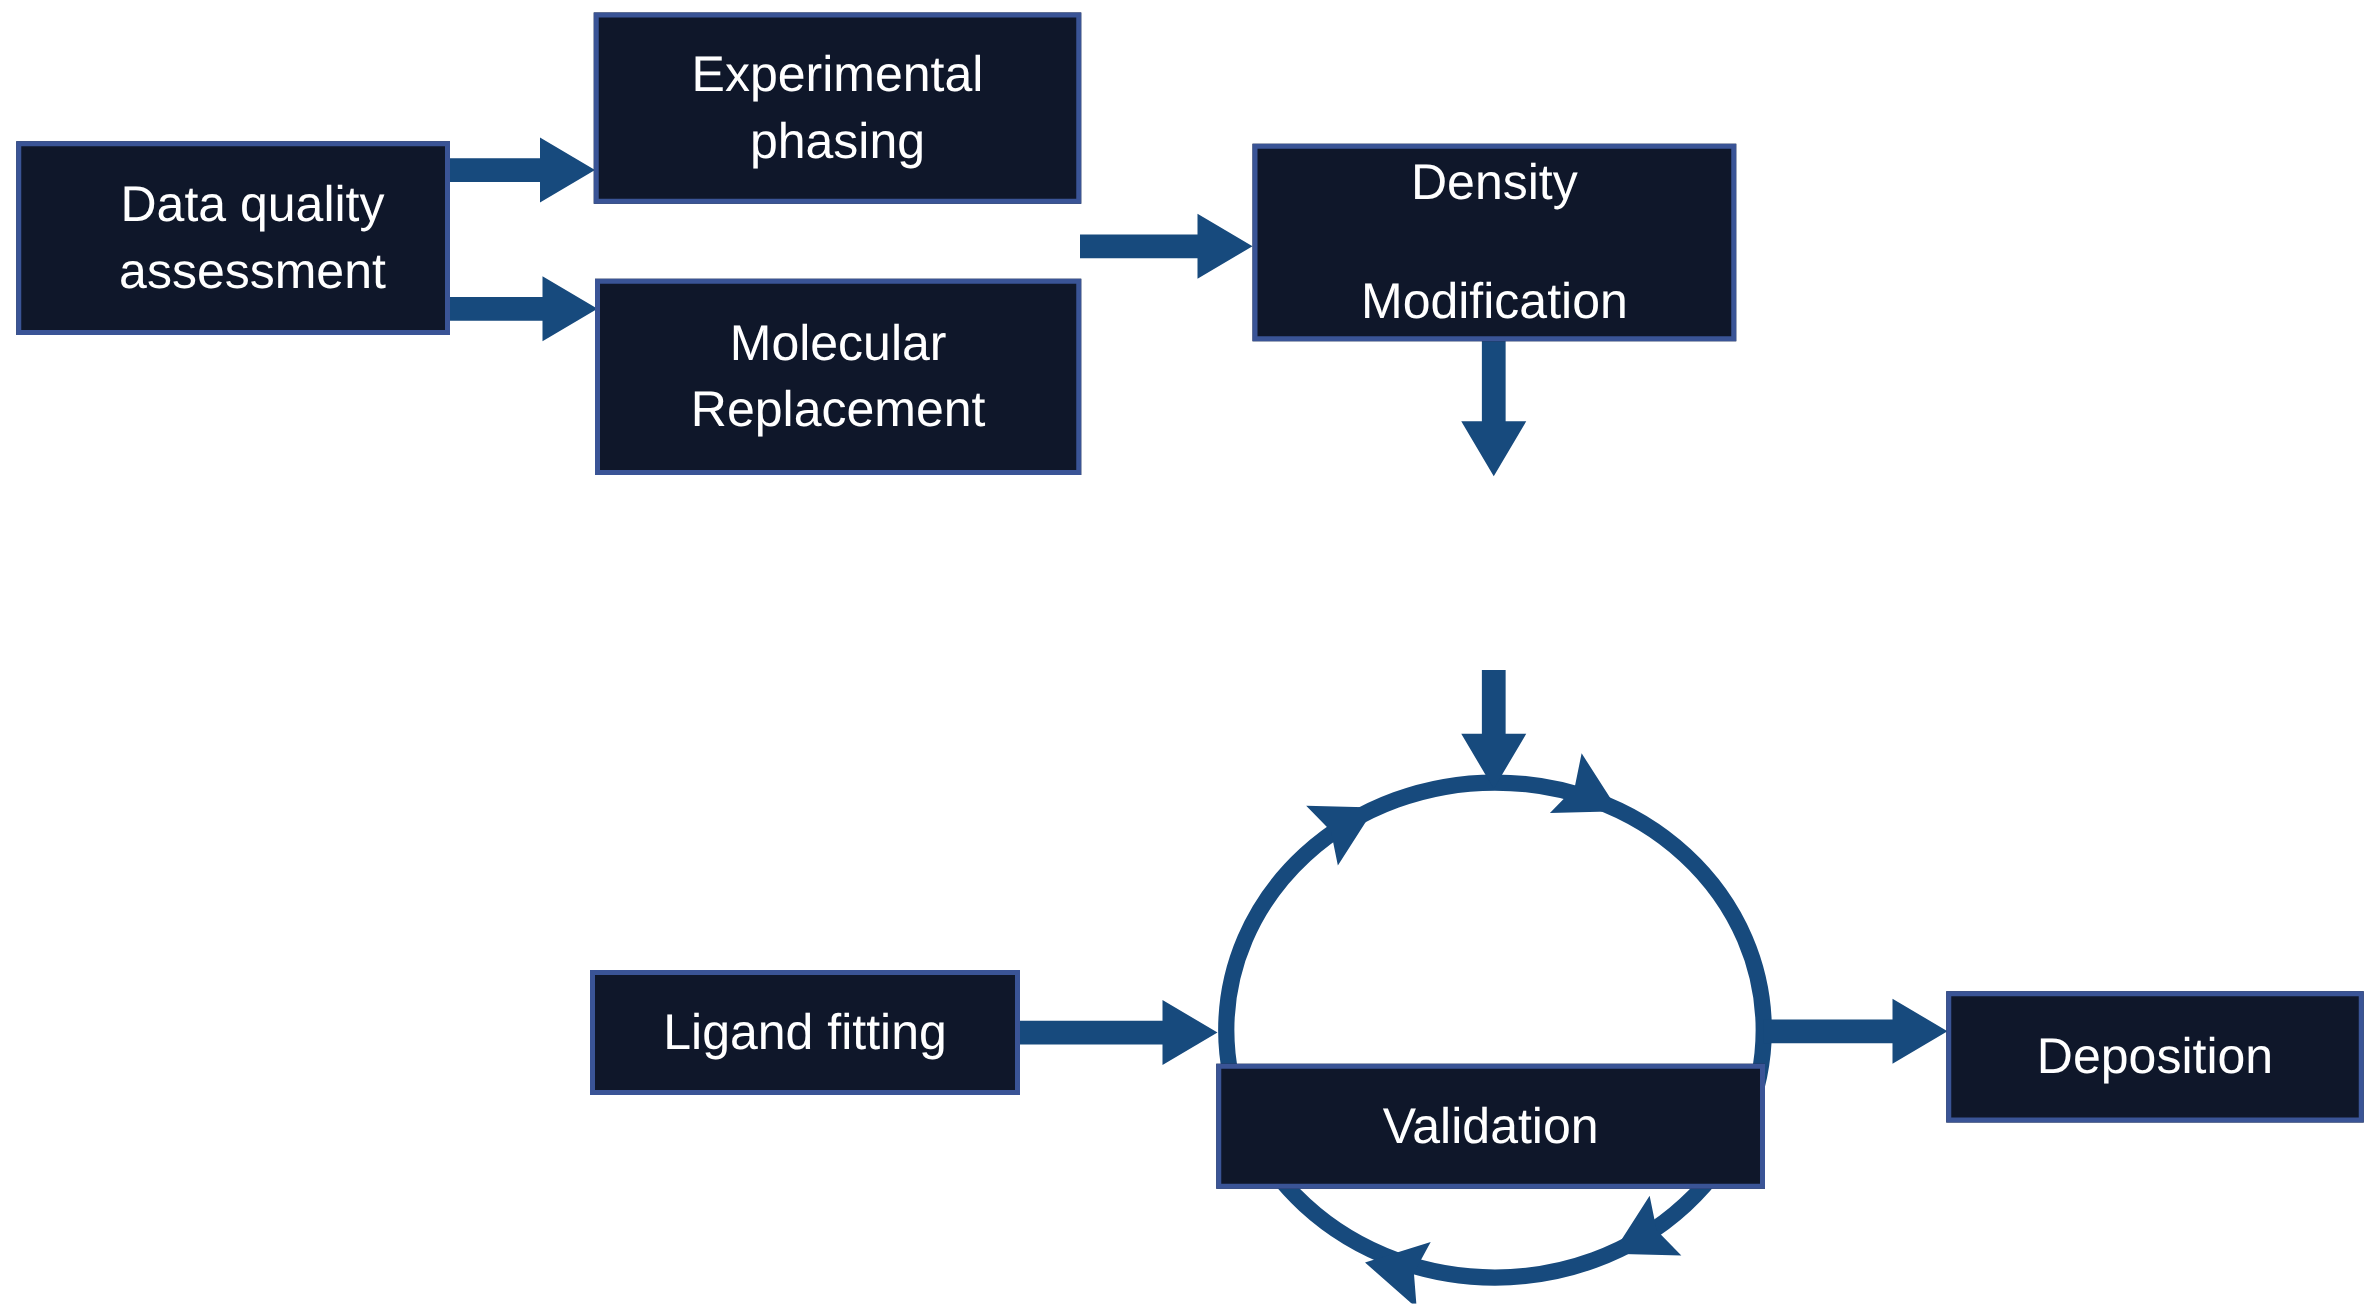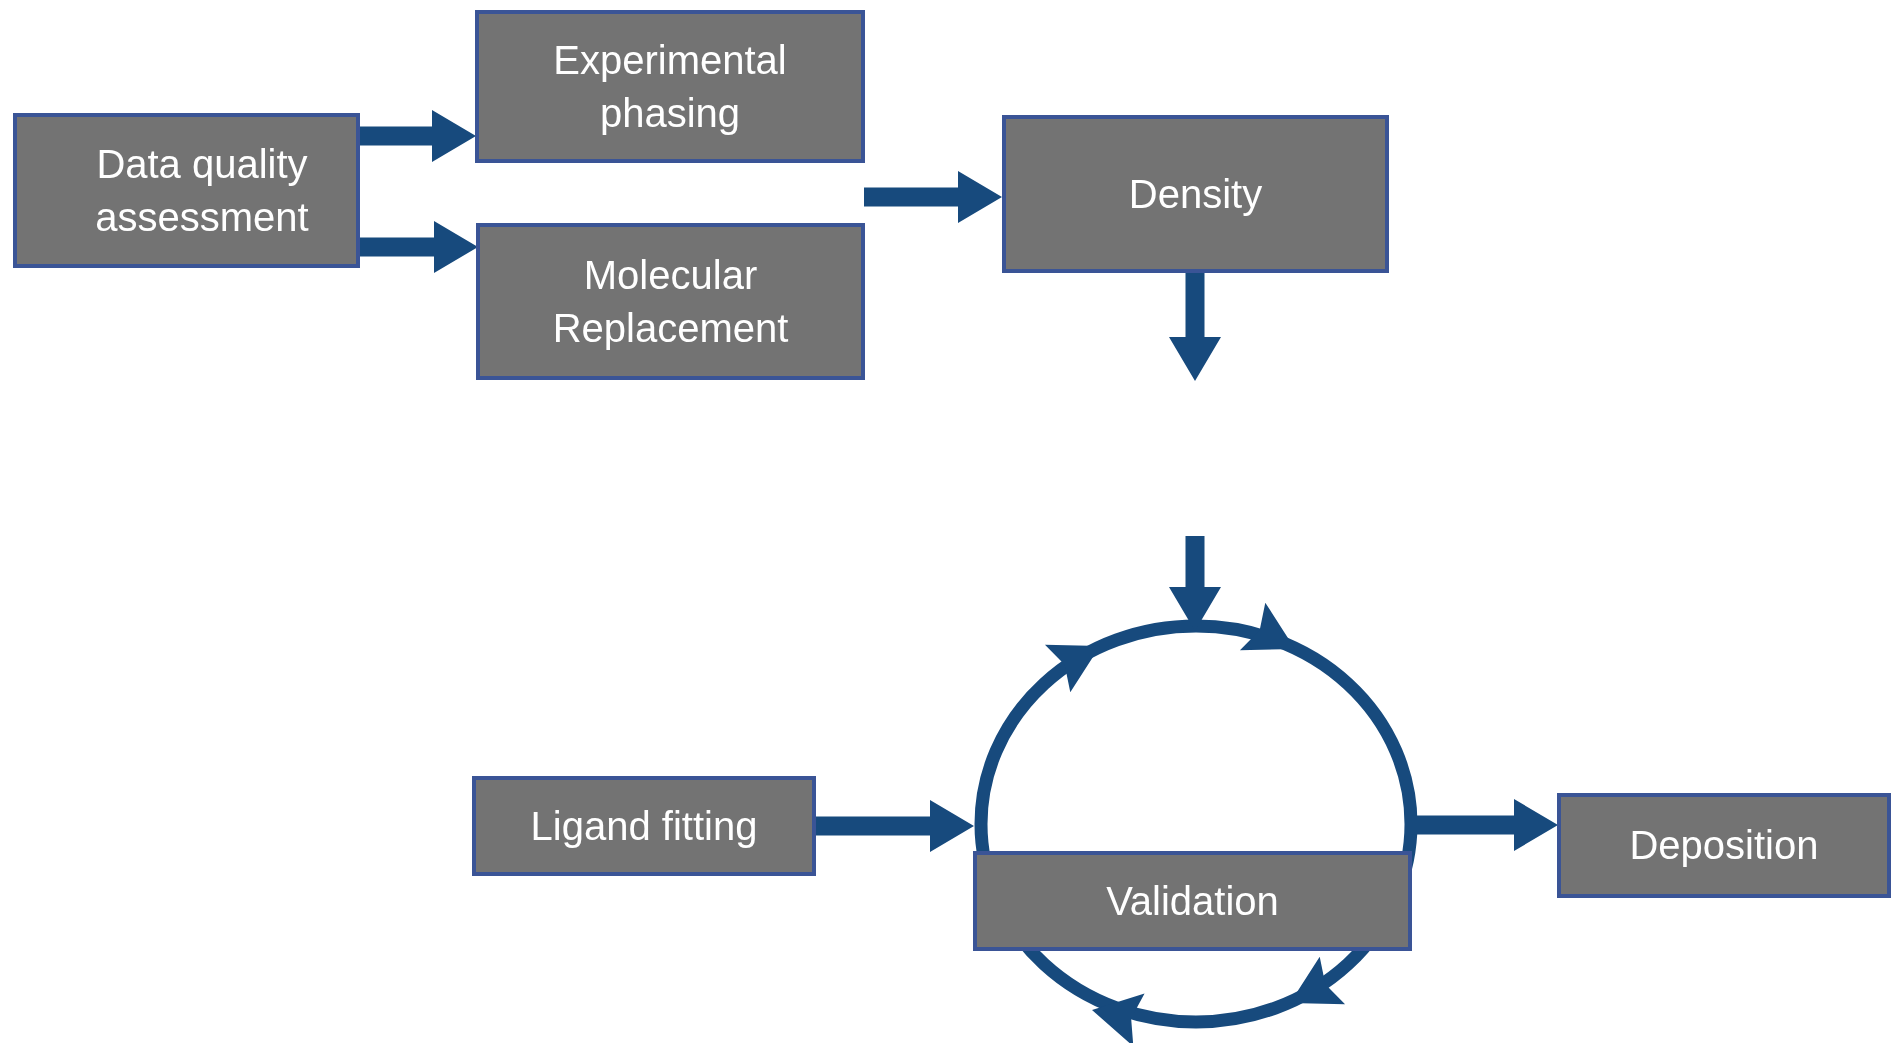--- a/index.html
+++ b/index.html
@@ -19,21 +19,21 @@
   }
   #arrow-layer {
     position: absolute;
     left: 0; top: 0;
     width: 1903px;
     height: 1043px;
   }
   .node {
     position: absolute;
     box-sizing: border-box;
-    background: #737373;
+    background: #0f172a;
     border: 4px solid #3A5496;
     color: #ffffff;
     display: flex;
     flex-direction: column;
     align-items: center;
     justify-content: center;
     text-align: center;
     font-size: 40px;
     line-height: 1.32;
     z-index: 2;
@@ -90,20 +90,21 @@
     <span>phasing</span>
   </div>
 
   <div class="node" id="n-mr">
     <span>Molecular</span>
     <span>Replacement</span>
   </div>
 
   <div class="node" id="n-dm">
     <span>Density</span>
+    <span>Modification</span>
   </div>
 
 
 
   <div class="node" id="n-vl">
     <span>Validation</span>
   </div>
 
   <div class="node" id="n-lf">
     <span>Ligand fitting</span>

